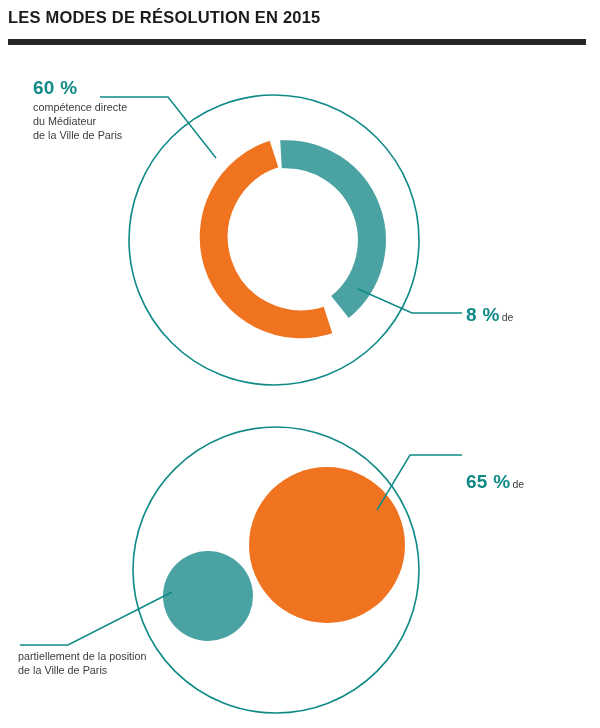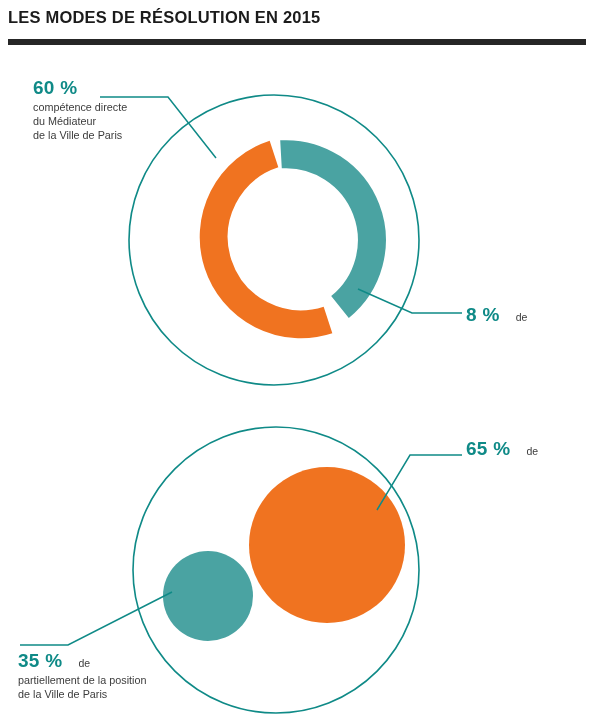--- a/index.html
+++ b/index.html
@@ -32,31 +32,31 @@
   .canvas{position:absolute;left:0;top:0;width:600px;height:728px;}
 
   
   .label{position:absolute;line-height:1.28;}
   .pct{
     font-size:19px;font-weight:bold;color:#0f8a87;
     letter-spacing:.3px;white-space:nowrap;
   }
   .pct .de{
     font-size:10.5px;font-weight:normal;color:#3c3c3c;
-    letter-spacing:0;padding-left:16px;
+    letter-spacing:0;padding-left:2px;
   }
   .desc{
     font-size:10.8px;color:#3c3c3c;margin-top:1px;
     white-space:nowrap;
   }
   .desc div{white-space:nowrap;}
 
   #label-60{left:33px;top:76px;}
   #label-40{left:466px;top:303px;}
-  #label-65{left:466px;top:437px;}
+  #label-65{left:466px;top:470px;}
   #label-35{left:18px;top:649px;}
 </style>
 </head>
 <body>
 
 <div id="page">
 
   <div class="header">
     <div class="title">LES MODES DE RÉSOLUTION EN 2015</div>
     <div class="title-rule"></div>
@@ -108,22 +108,19 @@
     </div>
   </div>
 
   <div class="label" id="label-65">
     <div class="pct">
       <span>65 %</span><span class="de">de</span>
     </div>
   </div>
 
   <div class="label" id="label-35">
-    <div class="pct">
-      <span>35 %</span><span class="de">de</span>
-    </div>
     <div class="desc">
       <div>partiellement de la position</div>
       <div>de la Ville de Paris</div>
     </div>
   </div>
 
 </div>
 
 </body></html>

